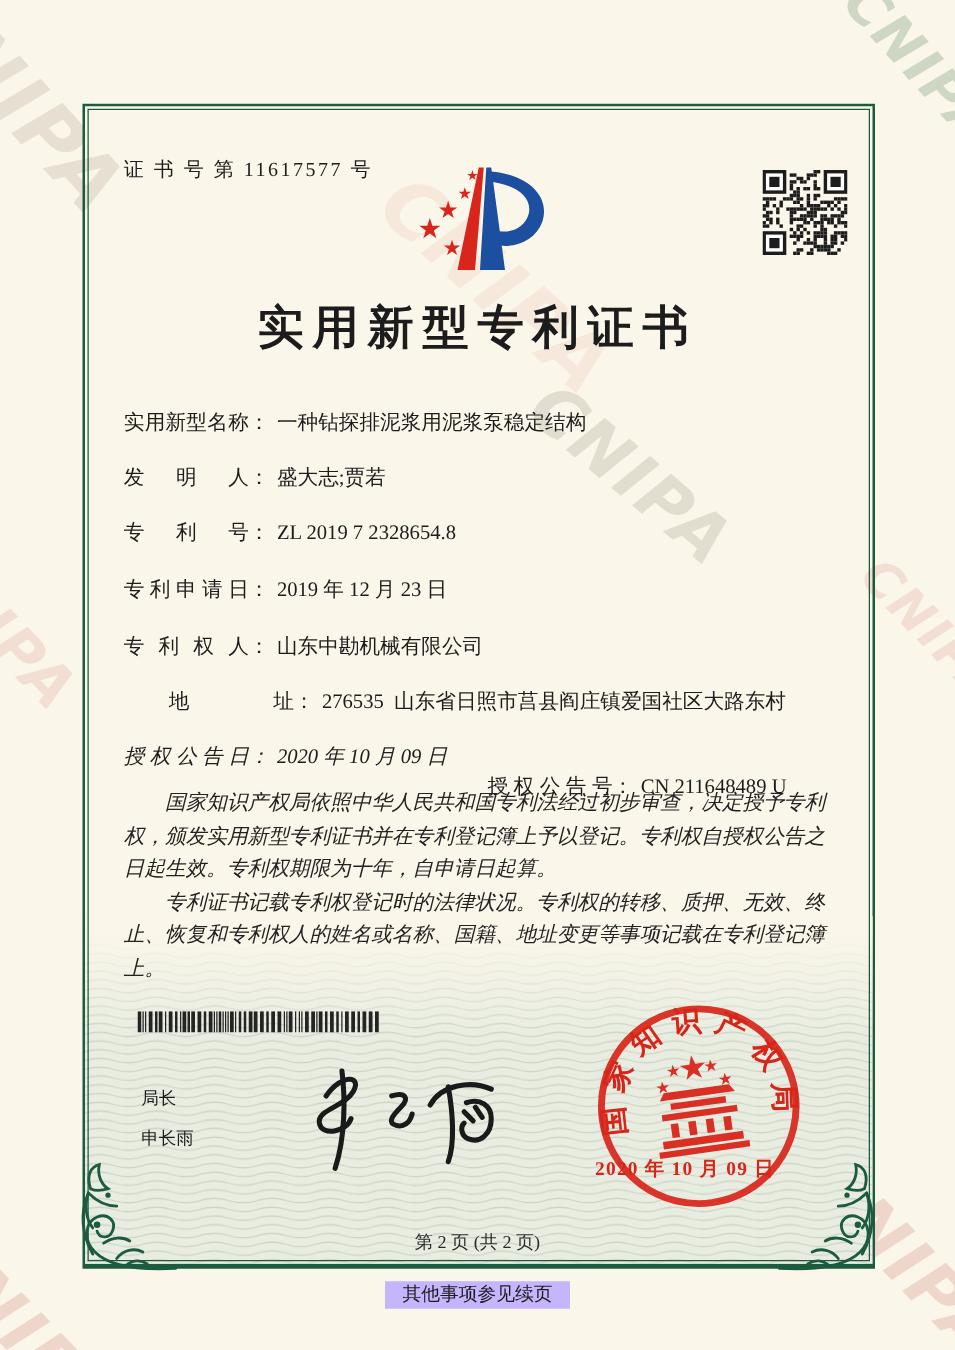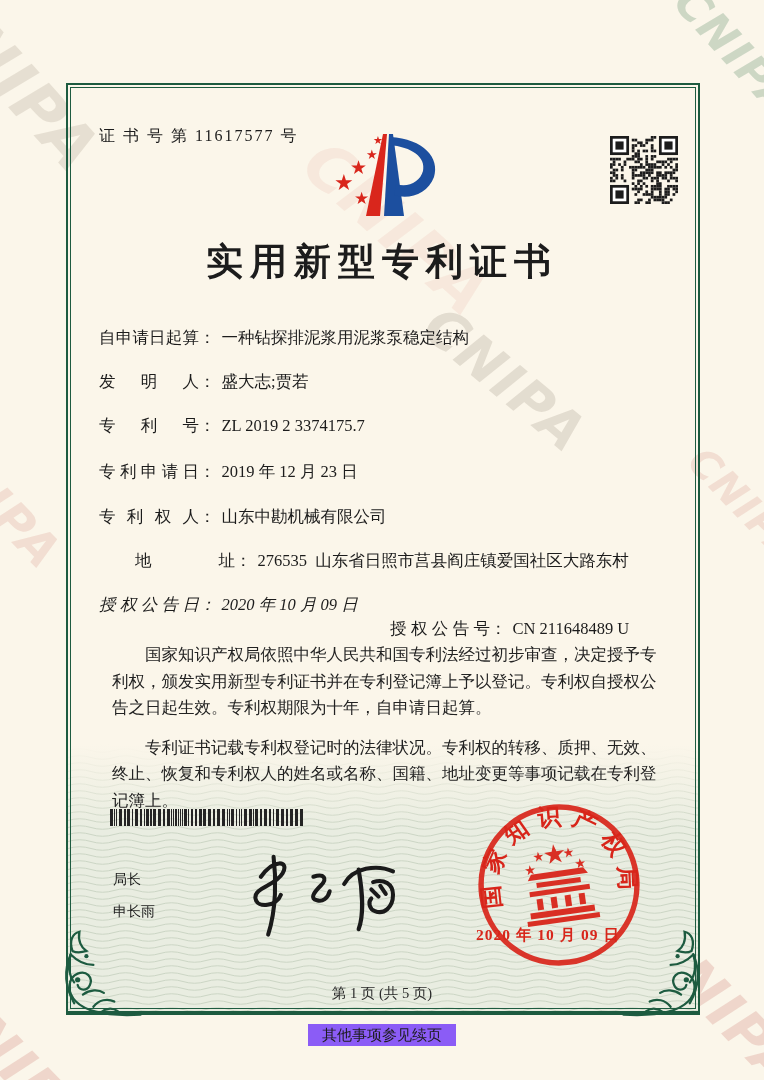--- a/index.html
+++ b/index.html
@@ -53,36 +53,36 @@
   .frow.r0{top:0;}   .frow.r1{top:44px;} .frow.r2{top:88px;}
   .frow.r3{top:134px;}.frow.r4{top:179px;}.frow.r5{top:223px;margin-left:36px;}
   .frow.r6{top:267px;font-style:italic;}
   .grant-no{position:absolute;left:291px;top:267px;white-space:nowrap;margin-top:24px;}
   .flabel{display:inline-block;width:100px;text-align:justify;text-align-last:justify;}
   .fcolon{display:inline-block;margin-right:6px;}
   .fval{white-space:pre;}
   
   .body-text{position:absolute;left:99px;top:629px;width:572px;font-size:16.5px;
              line-height:26.5px;z-index:3;color:#222;}
-  .body-text p{margin:13px;text-indent:2em;}
+  .body-text p{margin:0;text-indent:2em;font-style:italic;}
   
   .barcode{position:absolute;left:110px;top:809px;z-index:3;}
   .signatory{position:absolute;left:113px;top:864px;font-size:14px;line-height:32px;z-index:3;}
   .signature{position:absolute;left:222px;top:846px;z-index:3;}
   .seal{position:absolute;left:470px;top:796px;width:178px;height:178px;z-index:4;
         transform:rotate(-8deg);}
   .seal-date{position:absolute;left:476px;top:925px;z-index:5;font-size:15.5px;
              font-weight:700;color:#d8251a;letter-spacing:1px;white-space:nowrap;}
   .page-info{position:absolute;left:0;right:0;top:984px;text-align:center;
              font-size:14.5px;z-index:3;color:#2a2a2a;}
   .corner{position:absolute;z-index:5;}
   .corner-l{left:48px;top:928px;}
   .corner-r{left:620px;top:928px;transform:scaleX(-1);}
   .note{position:absolute;left:0;right:0;top:1026px;text-align:center;font-size:15px;z-index:3;}
-  .note span{background:#8b5cf6;padding:3px 14px;}
+  .note span{background:#c4b5fd;padding:3px 14px;}
 </style>
 </head>
 <body>
 
 <div class="page">
 
   <span class="wm wm1">CNIPA</span>
   <span class="wm wm2">CNIPA</span>
   <span class="wm wm3">CNIPA</span>
   <span class="wm wm4">CNIPA</span>
@@ -338,27 +338,27 @@
       <rect x="54.400000000000006" y="5.44" width="8.16" height="8.16" fill="#1c1c1c"></rect>
       <rect x="0" y="48.96" width="19.040000000000003" height="19.040000000000003" fill="#1c1c1c"></rect>
       <rect x="2.72" y="51.68000000000001" width="13.600000000000001" height="13.600000000000001" fill="#fff"></rect>
       <rect x="5.44" y="54.400000000000006" width="8.16" height="8.16" fill="#1c1c1c"></rect>
     </svg>
 
   <div class="title">实用新型专利证书</div>
 
   <div class="fields">
     <div class="frow r0">
-      <span class="flabel">自申请日起算</span><span class="fcolon">：</span><span class="fval">一种钻探排泥浆用泥浆泵稳定结构</span>
+      <span class="flabel">实用新型名称</span><span class="fcolon">：</span><span class="fval">一种钻探排泥浆用泥浆泵稳定结构</span>
     </div>
     <div class="frow r1">
       <span class="flabel">发明人</span><span class="fcolon">：</span><span class="fval">盛大志;贾若</span>
     </div>
     <div class="frow r2">
-      <span class="flabel">专利号</span><span class="fcolon">：</span><span class="fval">ZL 2019 2 3374175.7</span>
+      <span class="flabel">专利号</span><span class="fcolon">：</span><span class="fval">ZL 2019 7 2328654.8</span>
     </div>
     <div class="frow r3">
       <span class="flabel">专利申请日</span><span class="fcolon">：</span><span class="fval">2019 年 12 月 23 日</span>
     </div>
     <div class="frow r4">
       <span class="flabel">专利权人</span><span class="fcolon">：</span><span class="fval">山东中勘机械有限公司</span>
     </div>
     <div class="frow r5">
       <span class="flabel">地址</span><span class="fcolon">：</span><span class="fval">276535  山东省日照市莒县阎庄镇爱国社区大路东村</span>
     </div>
@@ -466,21 +466,21 @@
       <rect x="64" y="99" width="6" height="11"></rect>
       <rect x="78" y="99" width="6" height="11"></rect>
       <rect x="92" y="99" width="6" height="11"></rect>
       <rect x="106" y="99" width="6" height="11"></rect>
       <rect x="56" y="112" width="64" height="6"></rect>
       <rect x="52" y="120" width="72" height="5"></rect>
     </g>
   </svg>
   <div class="seal-date">2020 年 10 月 09 日</div>
 
-  <div class="page-info">第 1 页 (共 5 页)</div>
+  <div class="page-info">第 2 页 (共 2 页)</div>
 
   <svg class="corner corner-l" width="96" height="100" viewBox="0 0 110 110">
     <g fill="none" stroke="#1d5b40" stroke-width="2.6" stroke-linecap="round">
       <path d="M106,97 C70,99 44,94 32,82 C20,70 24,54 34,50 C44,46 52,54 48,63 C45,70 36,70 34,63"></path>
       <path d="M30,84 C20,66 18,46 26,28"></path>
       <path d="M26,28 C22,40 24,52 30,60"></path>
       <path d="M26,28 C34,36 44,40 52,40"></path>
       <path d="M28,24 C24,12 28,4 36,2 C34,12 38,20 44,24 C38,26 32,26 28,24"></path>
       <path d="M52,88 C58,80 68,78 76,82"></path>
       <path d="M60,95 C66,89 74,89 80,93"></path>

